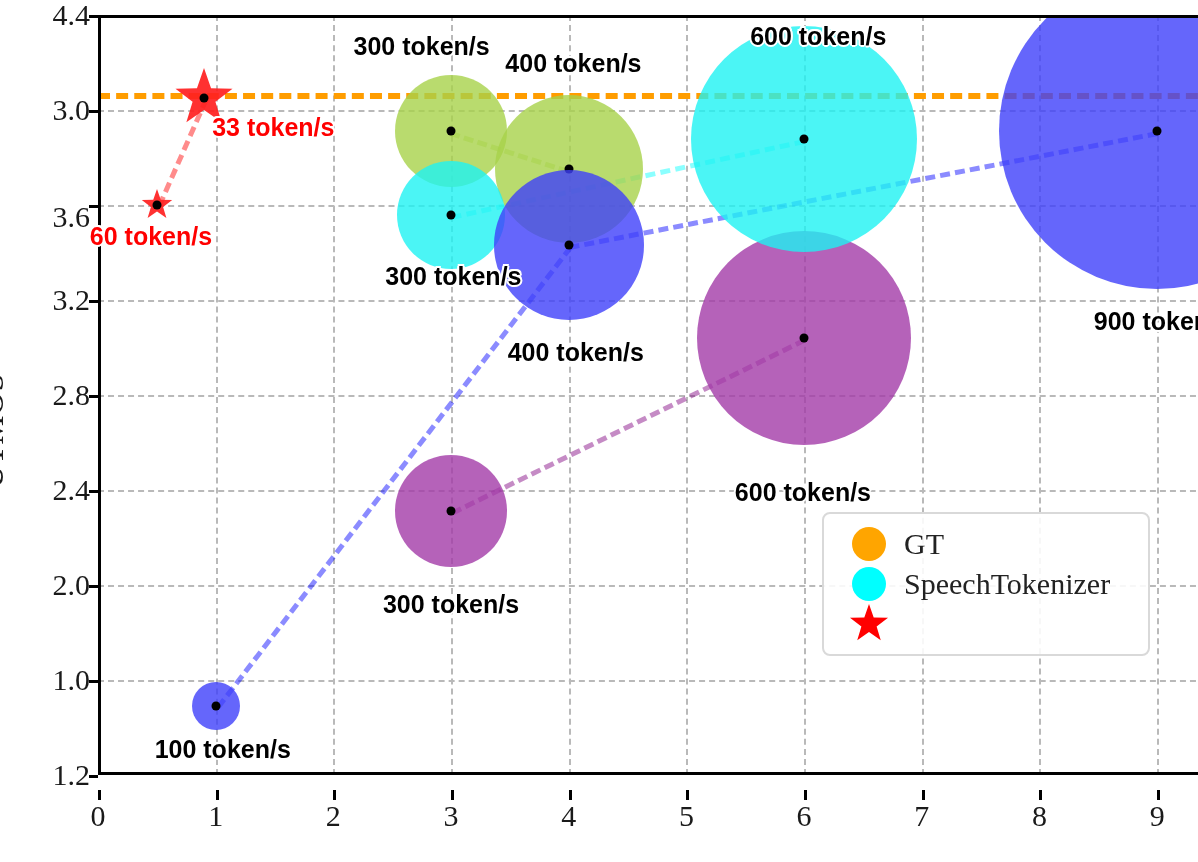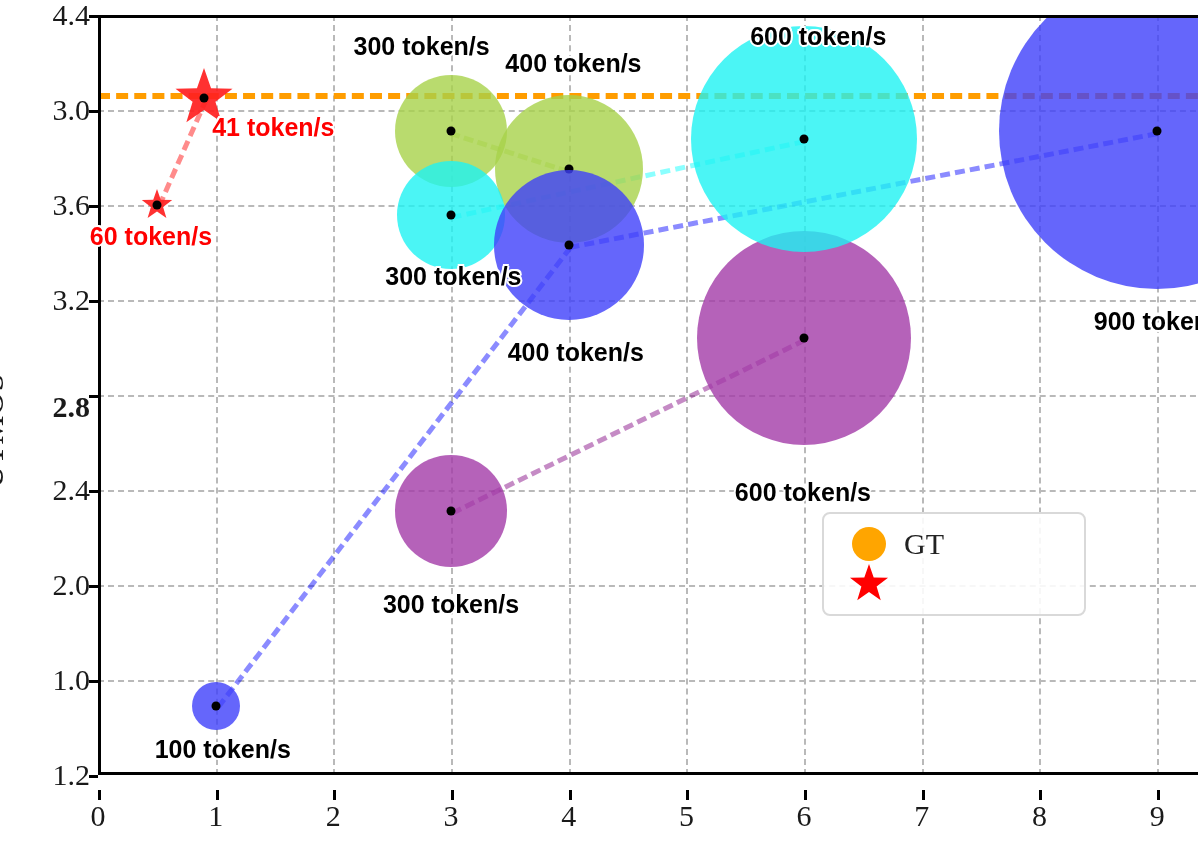--- a/index.html
+++ b/index.html
@@ -107,21 +107,21 @@
     text-shadow:
        2px 0 #fff, -2px 0 #fff, 0 2px #fff, 0 -2px #fff,
        1.5px 1.5px #fff, -1.5px 1.5px #fff, 1.5px -1.5px #fff, -1.5px -1.5px #fff;
   }
   .annot.red{color:#ff0000;}
 
   
   #legend{
     position:absolute;
     left:822px; top:512px;
-    width:264px;
+    width:328px;
     background:rgba(255,255,255,0.88);
     border:2px solid #d9d9d9;
     border-radius:8px;
     padding:10px 14px 10px 14px;
     box-sizing:border-box;
   }
   .legend-row{
     display:flex;align-items:center;
     height:40px;
   }
@@ -200,25 +200,25 @@
   <div id="ticks-layer" style="position:absolute;left:98px;top:15px;width:1100px;height:760px;">
       <div class="ytick-mark" style="top: 760px;"></div>
       <div class="ytick-label" style="top: 760px;">1.2</div>
       <div class="ytick-mark" style="top: 665px;"></div>
       <div class="ytick-label" style="top: 665px;">1.0</div>
       <div class="ytick-mark" style="top: 570px;"></div>
       <div class="ytick-label" style="top: 570px;">2.0</div>
       <div class="ytick-mark" style="top: 475px;"></div>
       <div class="ytick-label" style="top: 475px;">2.4</div>
       <div class="ytick-mark" style="top: 380px;"></div>
-      <div class="ytick-label" style="top: 392px; font-weight: bold;">2.8</div>
+      <div class="ytick-label" style="top: 380px;">2.8</div>
       <div class="ytick-mark" style="top: 285px;"></div>
       <div class="ytick-label" style="top: 285px;">3.2</div>
       <div class="ytick-mark" style="top: 190px;"></div>
-      <div class="ytick-label" style="top: 190px;">3.6</div>
+      <div class="ytick-label" style="top: 202px;">3.6</div>
       <div class="ytick-mark" style="top: 95px;"></div>
       <div class="ytick-label" style="top: 95px;">3.0</div>
       <div class="ytick-mark" style="top: 0px;"></div>
       <div class="ytick-label" style="top: 0px;">4.4</div>
       <div class="xtick-mark" style="left: 0px;"></div>
       <div class="xtick-label" style="left: 0px;">0</div>
       <div class="xtick-mark" style="left: 117.684px;"></div>
       <div class="xtick-label" style="left: 117.684px;">1</div>
       <div class="xtick-mark" style="left: 235.368px;"></div>
       <div class="xtick-label" style="left: 235.368px;">2</div>
@@ -232,21 +232,21 @@
       <div class="xtick-label" style="left: 706.105px;">6</div>
       <div class="xtick-mark" style="left: 823.789px;"></div>
       <div class="xtick-label" style="left: 823.789px;">7</div>
       <div class="xtick-mark" style="left: 941.474px;"></div>
       <div class="xtick-label" style="left: 941.474px;">8</div>
       <div class="xtick-mark" style="left: 1059.16px;"></div>
       <div class="xtick-label" style="left: 1059.16px;">9</div>
     </div>
 
   <div id="annot-layer" style="position:absolute;left:98px;top:15px;width:1100px;height:760px;">
-      <div class="annot red" style="left: 114.154px; top: 111.625px; transform: translate(0px, -50%);">41 token/s</div>
+      <div class="annot red" style="left: 114.154px; top: 111.625px; transform: translate(0px, -50%);">33 token/s</div>
       <div class="annot red" style="left: 52.9579px; top: 220.875px; transform: translate(-50%, -50%);">60 token/s</div>
       <div class="annot" style="left: 323.632px; top: 30.875px; transform: translate(-50%, -50%);">300 token/s</div>
       <div class="annot" style="left: 475.444px; top: 47.5px; transform: translate(-50%, -50%);">400 token/s</div>
       <div class="annot" style="left: 720.227px; top: 21.375px; transform: translate(-50%, -50%);">600 token/s</div>
       <div class="annot" style="left: 355.406px; top: 261.25px; transform: translate(-50%, -50%);">300 token/s</div>
       <div class="annot" style="left: 477.798px; top: 337.25px; transform: translate(-50%, -50%);">400 token/s</div>
       <div class="annot" style="left: 1063.87px; top: 306.375px; transform: translate(-50%, -50%);">900 token/s</div>
       <div class="annot" style="left: 704.928px; top: 477.375px; transform: translate(-50%, -50%);">600 token/s</div>
       <div class="annot" style="left: 353.053px; top: 589px; transform: translate(-50%, -50%);">300 token/s</div>
       <div class="annot" style="left: 124.745px; top: 733.875px; transform: translate(-50%, -50%); text-align: right;">100 token/s</div>
@@ -256,20 +256,26 @@
 
   <div id="legend">
       <div class="legend-row">
         <div class="legend-swatch">
           <div class="legend-dot" style="background: rgb(255, 165, 0);"></div>
         </div>
         <div class="legend-text">GT</div>
       </div>
       <div class="legend-row">
         <div class="legend-swatch">
+          <div class="legend-dot" style="background: rgb(0, 255, 255);"></div>
+        </div>
+        <div class="legend-text">SpeechTokenizer</div>
+      </div>
+      <div class="legend-row">
+        <div class="legend-swatch">
           <svg width="40" height="40" viewBox="0 0 40 40">
             <polygon points="20.00,0.00 24.70,13.53 39.02,13.82 27.61,22.47 31.76,36.18 20.00,28.00 8.24,36.18 12.39,22.47 0.98,13.82 15.30,13.53" fill="#ff0000"></polygon>
           </svg>
         </div>
       </div>
     </div>
 
 </div>
 
 </body></html>

